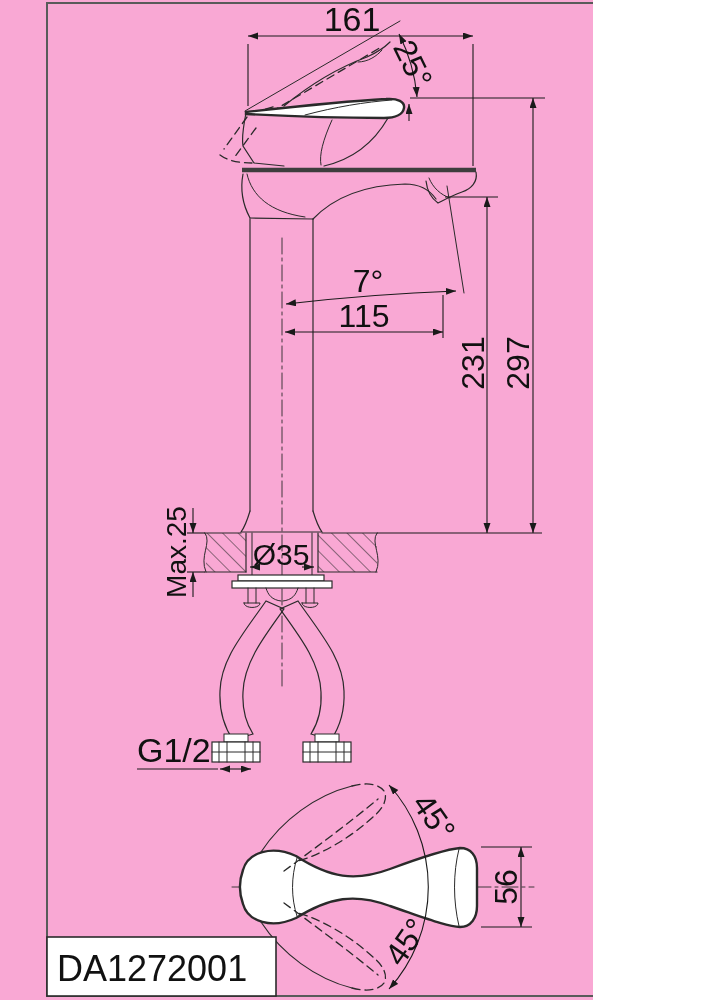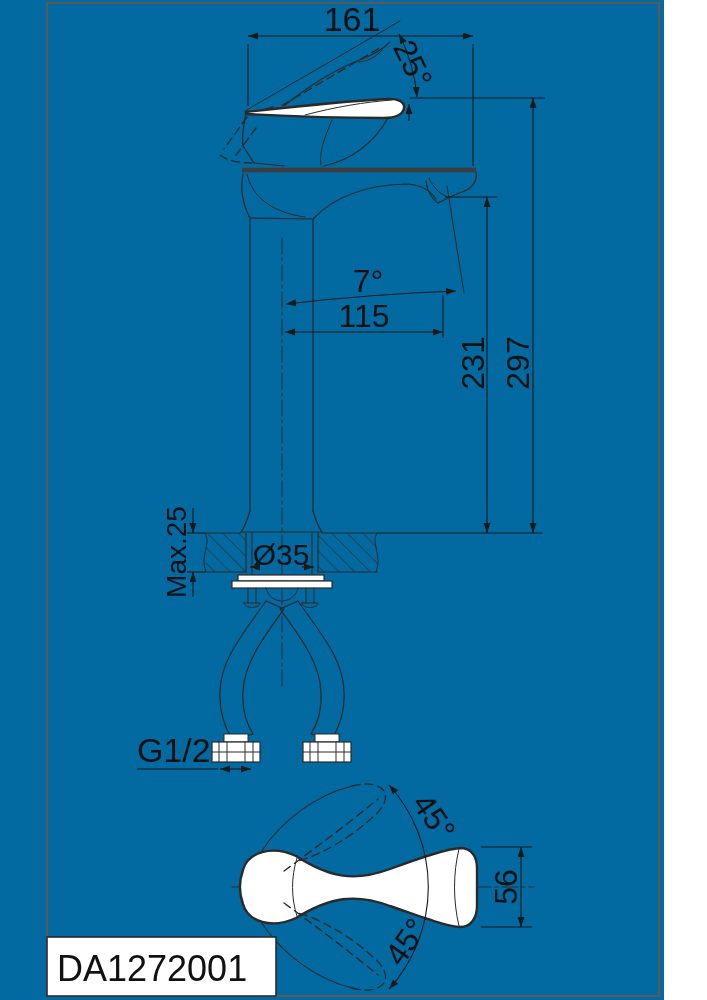--- a/index.html
+++ b/index.html
@@ -1,16 +1,16 @@
 <!DOCTYPE html>
 <html><head>
 <meta charset="utf-8">
 <style>
   html,body{margin:0;padding:0;background:#fff;}
-  .page{position:relative;width:664px;height:1000px;background:#0369a1;overflow:hidden;}
+  .page{position:relative;width:593px;height:1000px;background:#f9a8d4;overflow:hidden;}
   svg{position:absolute;left:0;top:0;}
   .ln{stroke:#2a2a2a;stroke-width:1.5;fill:none;stroke-linecap:round;}
   .thin{stroke-width:1;}
   .med{stroke-width:1.2;}
   .thick{stroke-width:2.4;}
   .xthick{stroke:#3d3d3d;stroke-width:4.5;stroke-linecap:butt;}
   .dash{stroke-dasharray:8 5;stroke-width:1.3;}
   .cl{stroke-dasharray:16 4 3 4;stroke-width:0.9;}
   .dim{stroke:#1a1a1a;stroke-width:1.1;fill:none;}
   .wfill{fill:#ffffff;}

